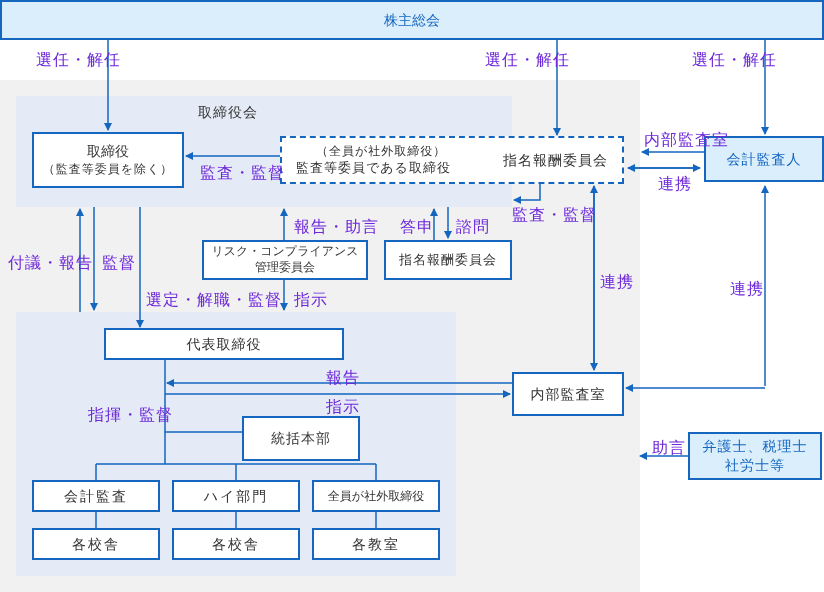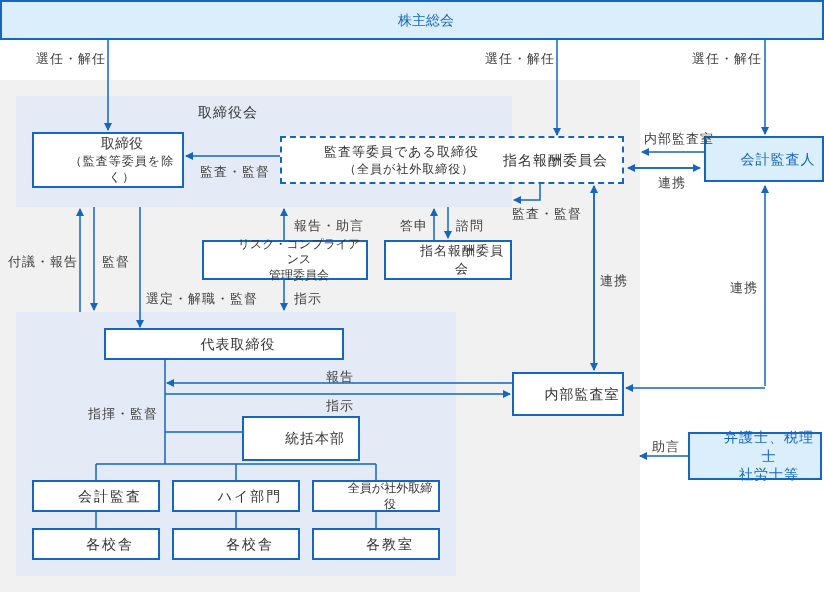--- a/index.html
+++ b/index.html
@@ -1,23 +1,23 @@
 <!DOCTYPE html>
 <html><head>
 <meta charset="utf-8">
 <style>
   html,body{margin:0;padding:0;background:#fff;}
   body{width:824px;height:592px;position:relative;overflow:hidden;font-family:"DejaVu Sans","Liberation Sans",sans-serif;}
   .abs{position:absolute;}
   .region-gray{background:#f1f1f1;}
   .region-blue{background:#e4ebf7;}
-  .box{position:absolute;background:#fff;border:2px solid #1566bf;box-sizing:border-box;display:flex;flex-direction:column;align-items:center;justify-content:center;color:#333;text-align:center;line-height:1.35;padding-left:28px;}
+  .box{position:absolute;background:#fff;border:2px solid #1566bf;box-sizing:border-box;display:flex;flex-direction:column;align-items:center;justify-content:center;color:#333;text-align:center;line-height:1.35;}
   .box.blue{background:#dbeefc;color:#1566bf;}
   .box.dashed{border:2px dashed #1566bf;}
-  .lbl{position:absolute;font-size:13px;color:#404040;letter-spacing:1px;white-space:nowrap;}
+  .lbl{position:absolute;font-size:16px;color:#6d28d9;letter-spacing:1px;white-space:nowrap;}
   svg.lines{position:absolute;left:0;top:0;}
 </style>
 </head>
 <body>
 
 <div class="abs region-gray" style="left:0;top:80px;width:640px;height:512px;"></div>
 <div class="abs region-blue" style="left:16px;top:96px;width:496px;height:111px;"></div>
 <div class="abs region-blue" style="left:16px;top:312px;width:440px;height:264px;"></div>
 
 <svg class="lines" width="824" height="592">
@@ -86,22 +86,22 @@
 </div>
 
 <div class="abs" style="left:198px;top:104px;font-size:14px;color:#333;letter-spacing:1px;">取締役会</div>
 
 <div class="box" style="left:32px;top:132px;width:152px;height:56px;">
   <span style="font-size:14px;">取締役</span>
   <span style="font-size:12px;letter-spacing:1px;">（監査等委員を除く）</span>
 </div>
 
 <div class="box dashed" style="left:280px;top:136px;width:344px;height:48px;align-items:flex-start;">
+  <span style="font-size:12px;margin-left:34px;letter-spacing:1px;">（全員が社外取締役）</span>
   <span style="font-size:13px;margin-left:14px;letter-spacing:1px;">監査等委員である取締役</span>
-  <span style="font-size:12px;margin-left:34px;letter-spacing:1px;">（全員が社外取締役）</span>
   <span class="abs" style="right:14px;top:13px;font-size:14px;letter-spacing:1px;">指名報酬委員会</span>
 </div>
 
 <div class="box blue" style="left:704px;top:136px;width:120px;height:46px;font-size:14px;letter-spacing:1px;">
   <span>会計監査人</span>
 </div>
 
 <div class="box" style="left:202px;top:240px;width:166px;height:40px;font-size:12px;line-height:1.3;">
   <span>リスク・コンプライアンス</span>
   <span>管理委員会</span>

